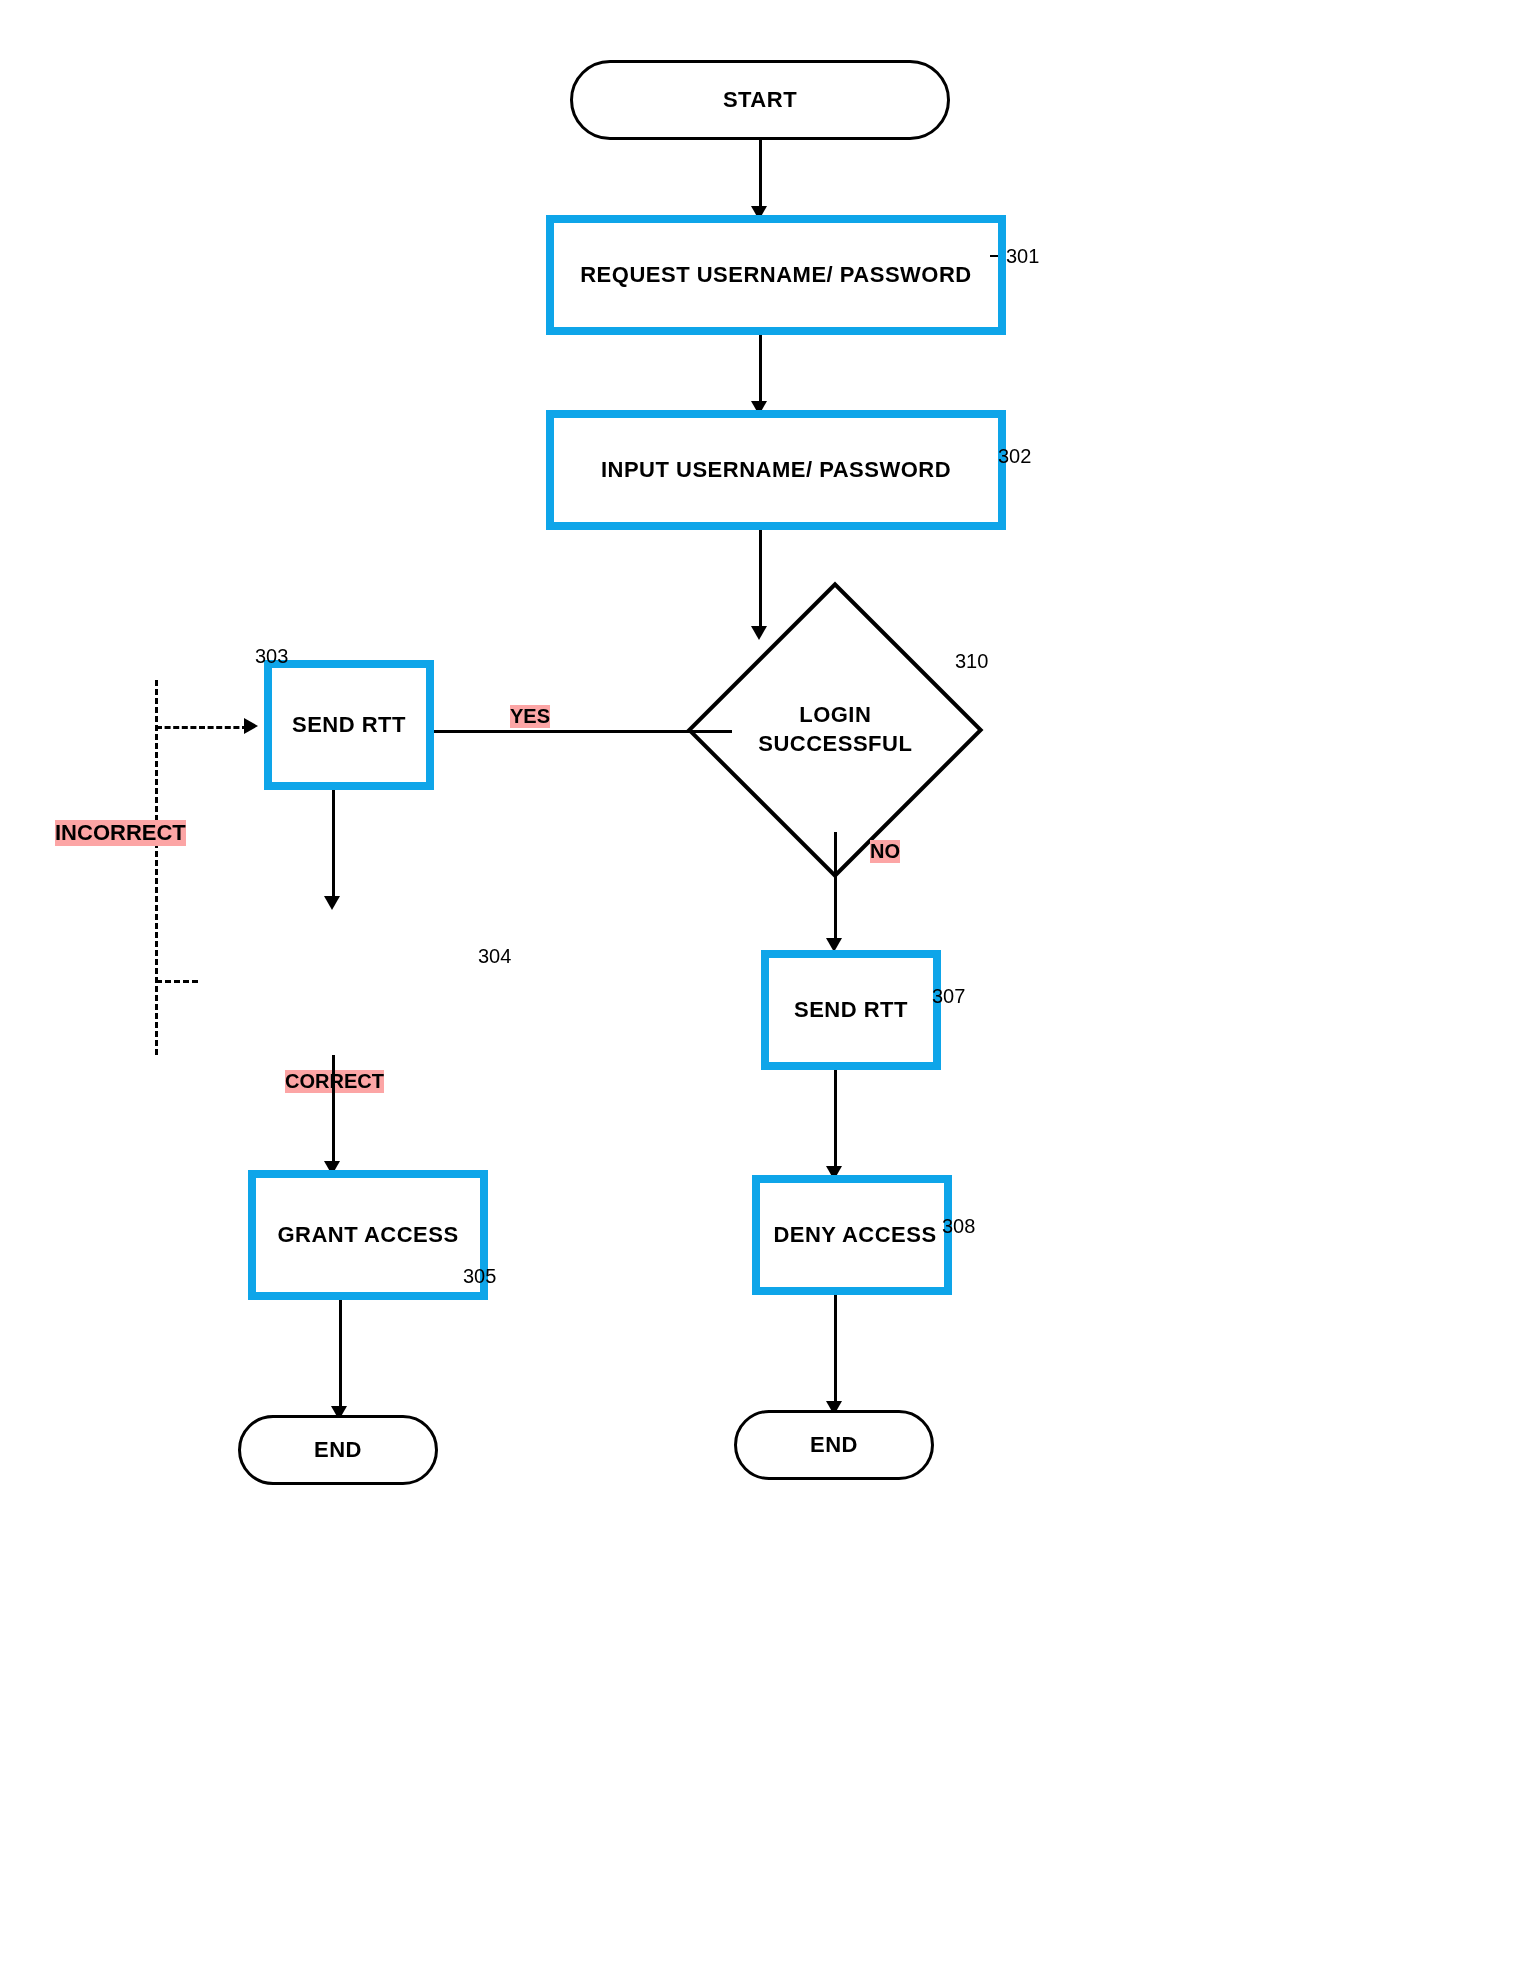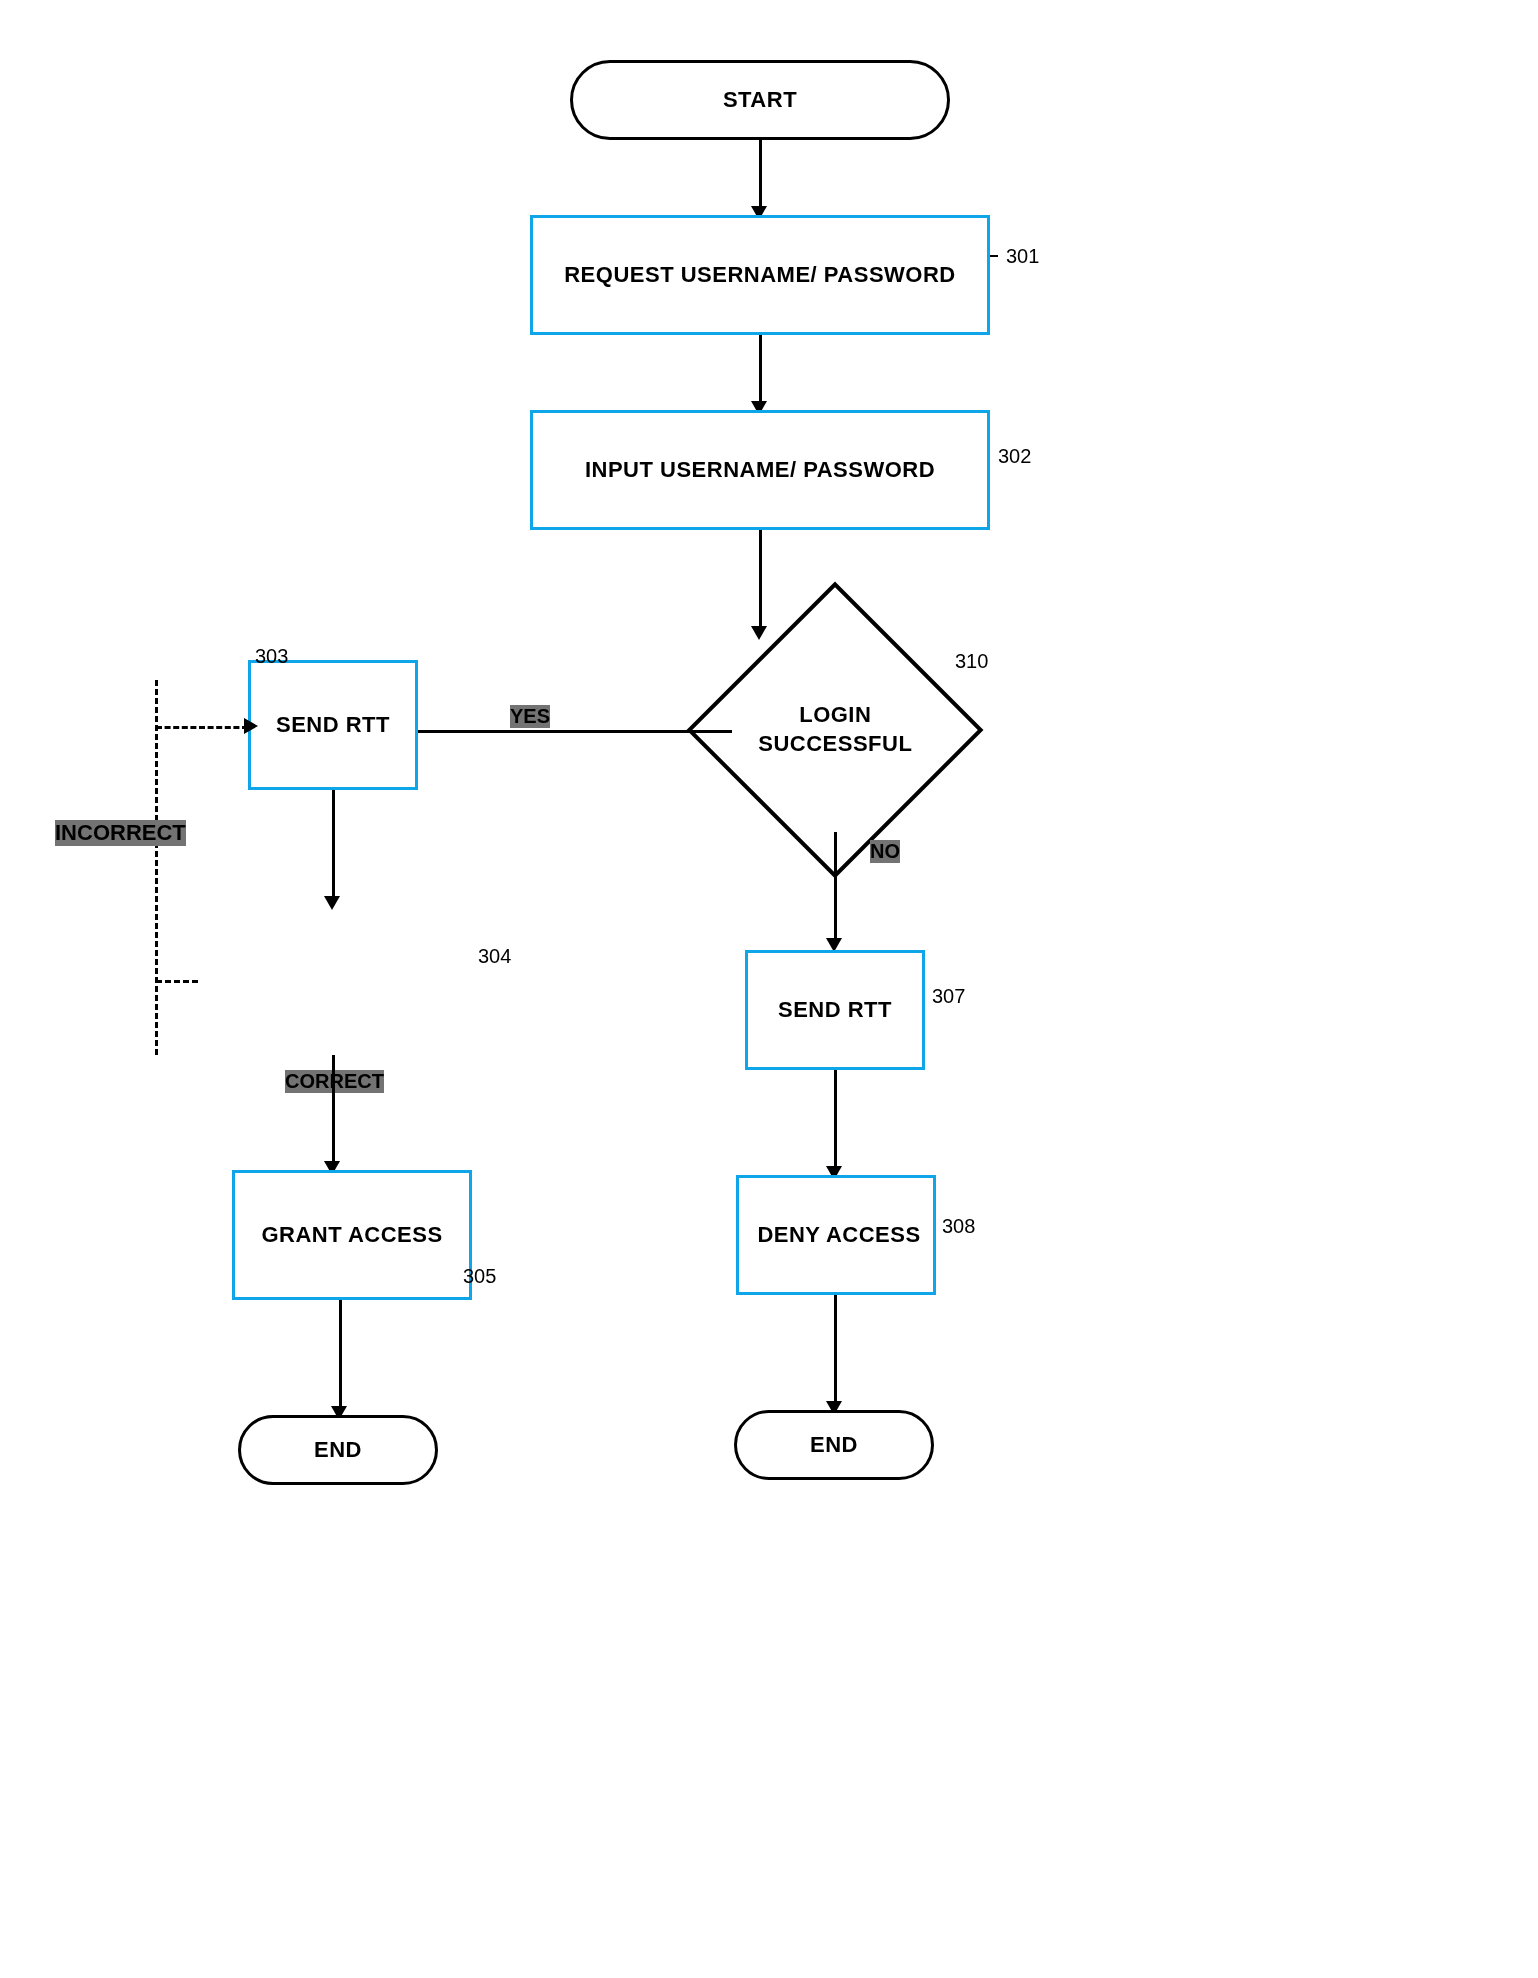--- a/index.html
+++ b/index.html
@@ -28,22 +28,23 @@
       font-size: 22px;
       letter-spacing: 0.5px;
       line-height: 1.3;
     }
     .rounded-rect {
       border: 3px solid #000;
       border-radius: 40px;
       background: #fff;
     }
     .rect {
-      border: 3px solid #0ea5e9;
+      border: 8px solid #0ea5e9;
       background: #fff;
+      margin-left: 16px;
     }
     .diamond {
       background: #fff;
       transform: rotate(45deg);
     }
     .diamond-inner {
       transform: rotate(-45deg);
       font-weight: bold;
       font-size: 22px;
       text-align: center;
@@ -93,21 +94,21 @@
       width: 0;
       height: 0;
       border-top: 8px solid transparent;
       border-bottom: 8px solid transparent;
       border-left: 14px solid #000;
     }
     .label {
       position: absolute;
       font-size: 20px;
       font-weight: bold;
-      background: #737373;
+      background: #fca5a5;
       font-family: Arial, Helvetica, sans-serif;
     }
     .ref-num {
       position: absolute;
       font-size: 20px;
       font-family: Arial, Helvetica, sans-serif;
     }
   </style>
 </head>
 <body>

